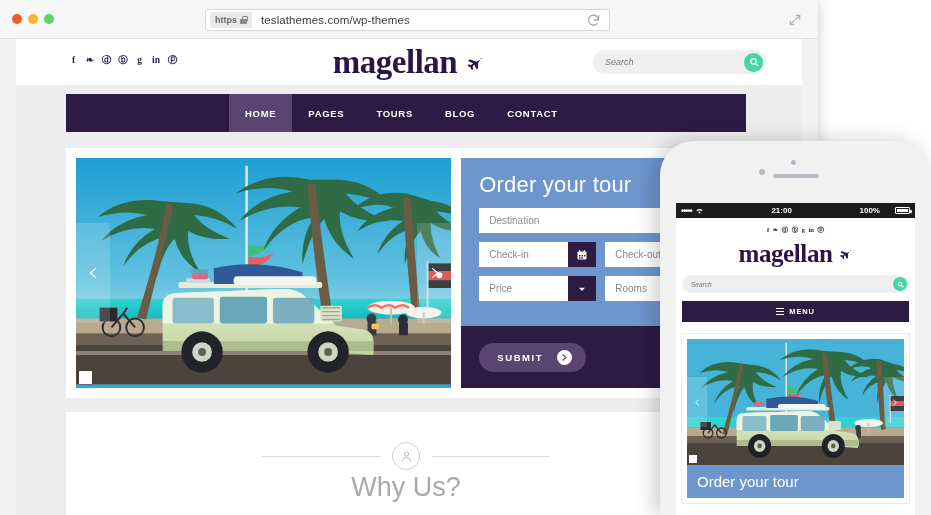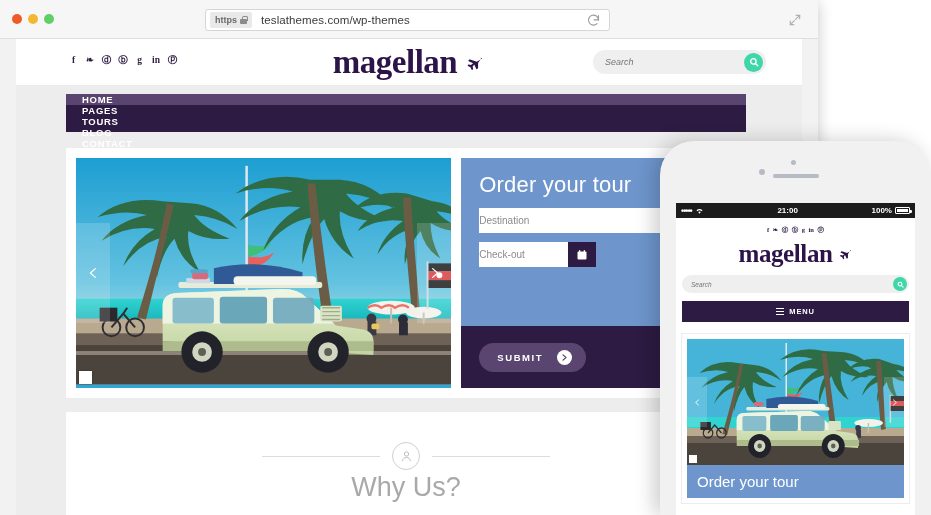--- a/index.html
+++ b/index.html
@@ -109,21 +109,21 @@
     width: 19px; height: 19px; margin-right: 3px;
     background: #3fd6a8; border-radius: 50%;
     display: flex; align-items: center; justify-content: center;
     color: #fff; cursor: pointer;
   }
 
   .navbar {
     position: relative; margin: 8px 0 0 50px;
     width: 680px; height: 38px;
     background: #2d1b43;
-    display: flex; align-items: stretch; flex-direction: column;
+    display: flex; align-items: stretch;
   }
   .nav-spacer { width: 163px; }
   .nav-item {
     display: flex; align-items: center; padding: 0 16px;
     color: #ffffff; font-size: 9.5px; font-weight: 700;
     letter-spacing: .7px; cursor: pointer; white-space: nowrap;
   }
   .nav-item.active { background: #5a4570; }
 
   
@@ -160,21 +160,21 @@
   .order-title {
     padding: 14px 0 10px 18px;
     color: #ffffff; font-size: 22px; font-weight: 400;
     letter-spacing: .2px;
   }
   .order-fields { padding: 0 18px; }
   .frow { display: flex; gap: 9px; margin-bottom: 9px; }
   .field {
     flex: 1; height: 25px; background: #ffffff;
     display: flex; align-items: center;
-    font-size: 10px; color: #8b8b8b; padding-left: 0;
+    font-size: 10px; color: #8b8b8b; padding-left: 10px;
     position: relative;
   }
   .field.wide { width: 100%; }
   .fbtn {
     width: 28px; height: 25px; background: #2d1b43;
     display: flex; align-items: center; justify-content: center;
     color: #fff; flex: none; cursor: pointer;
   }
   .half { display: flex; width: 117px; flex: none; }
   .half .field { width: 89px; flex: none; }
@@ -230,21 +230,21 @@
     position: absolute; left: 16px; right: 16px; top: 62px; bottom: 0;
     background: #ffffff; overflow: hidden;
   }
   .statusbar {
     height: 15px; background: #1c1c1c; color: #ffffff;
     display: flex; align-items: center; justify-content: space-between;
     padding: 0 5px; font-size: 8px; font-weight: 700;
   }
   .sb-left { display: flex; align-items: center; gap: 3px; }
   .sb-dots { letter-spacing: -1px; font-size: 9px; }
-  .sb-right { display: flex; align-items: center; gap: 3px; }
+  .sb-right { display: flex; align-items: center; gap: 15px; }
   .batt { width: 15px; height: 7px; border: 1px solid #fff; border-radius: 1px; position: relative; }
   .batt::after { content:""; position:absolute; left:1px; top:1px; width:11px; height:3px; background:#fff; }
   .batt::before { content:""; position:absolute; right:-3px; top:2px; width:2px; height:3px; background:#fff; border-radius:0 1px 1px 0; }
 
   .p-social { display: flex; justify-content: center; gap: 3.5px; padding-top: 8px; color: #2d1b43; }
   .p-social span { font-size: 6.5px; font-weight: 700; font-family: "Liberation Serif", serif; }
   .p-logo {
     display: flex; align-items: center; justify-content: center; gap: 5px;
     padding: 6px 0 9px; color: #2d1448;
   }
@@ -468,27 +468,63 @@
         </div>
 
         <div class="order-panel">
           <div class="order-title">Order your tour</div>
           <div class="order-fields">
             <div class="frow">
               <div class="field wide">Destination</div>
             </div>
             <div class="frow">
               <div class="half">
+                <div class="field">Check-in</div>
+                <div class="fbtn">
+                  <svg width="12" height="12" viewBox="0 0 24 24" fill="currentColor">
+                    <rect x="3" y="5" width="18" height="16" rx="2"></rect>
+                      <rect x="3" y="5" width="18" height="5" fill="#fff" opacity=".0"></rect>
+                    <rect x="6" y="2" width="2.5" height="5" rx="1"></rect>
+                      <rect x="15.5" y="2" width="2.5" height="5" rx="1"></rect>
+                    <g fill="#2d1b43">
+                        <rect x="6" y="12" width="3" height="3"></rect>
+                        <rect x="11" y="12" width="3" height="3"></rect>
+                        <rect x="16" y="12" width="3" height="3"></rect>
+                        <rect x="6" y="16.5" width="3" height="3"></rect>
+                        <rect x="11" y="16.5" width="3" height="3"></rect>
+                      </g>
+                  </svg>
+                </div>
+              </div>
+              <div class="half">
                 <div class="field">Check-out</div>
                 <div class="fbtn">
                   <svg width="12" height="12" viewBox="0 0 24 24" fill="currentColor">
                     <rect x="3" y="5" width="18" height="16" rx="2"></rect>
                     <rect x="6" y="2" width="2.5" height="5" rx="1"></rect>
                       <rect x="15.5" y="2" width="2.5" height="5" rx="1"></rect>
                   </svg>
+                </div>
+              </div>
+            </div>
+            <div class="frow">
+              <div class="half">
+                <div class="field">Price</div>
+                <div class="fbtn">
+                  <svg width="10" height="10" viewBox="0 0 24 24" fill="currentColor">
+                      <path d="M5 9h14l-7 8z"></path>
+                    </svg>
+                </div>
+              </div>
+              <div class="half">
+                <div class="field">Rooms</div>
+                <div class="fbtn">
+                  <svg width="10" height="10" viewBox="0 0 24 24" fill="currentColor">
+                      <path d="M5 9h14l-7 8z"></path>
+                    </svg>
                 </div>
               </div>
             </div>
           </div>
           <div class="submit-zone">
             <div class="submit-btn">
               <span>SUBMIT</span>
               <span class="arrow-circ">
                 <svg width="9" height="9" viewBox="0 0 24 24" fill="none" stroke="currentColor" stroke-width="3.5" stroke-linecap="round" stroke-linejoin="round">
                     <path d="M8 5l8 7-8 7"></path>

